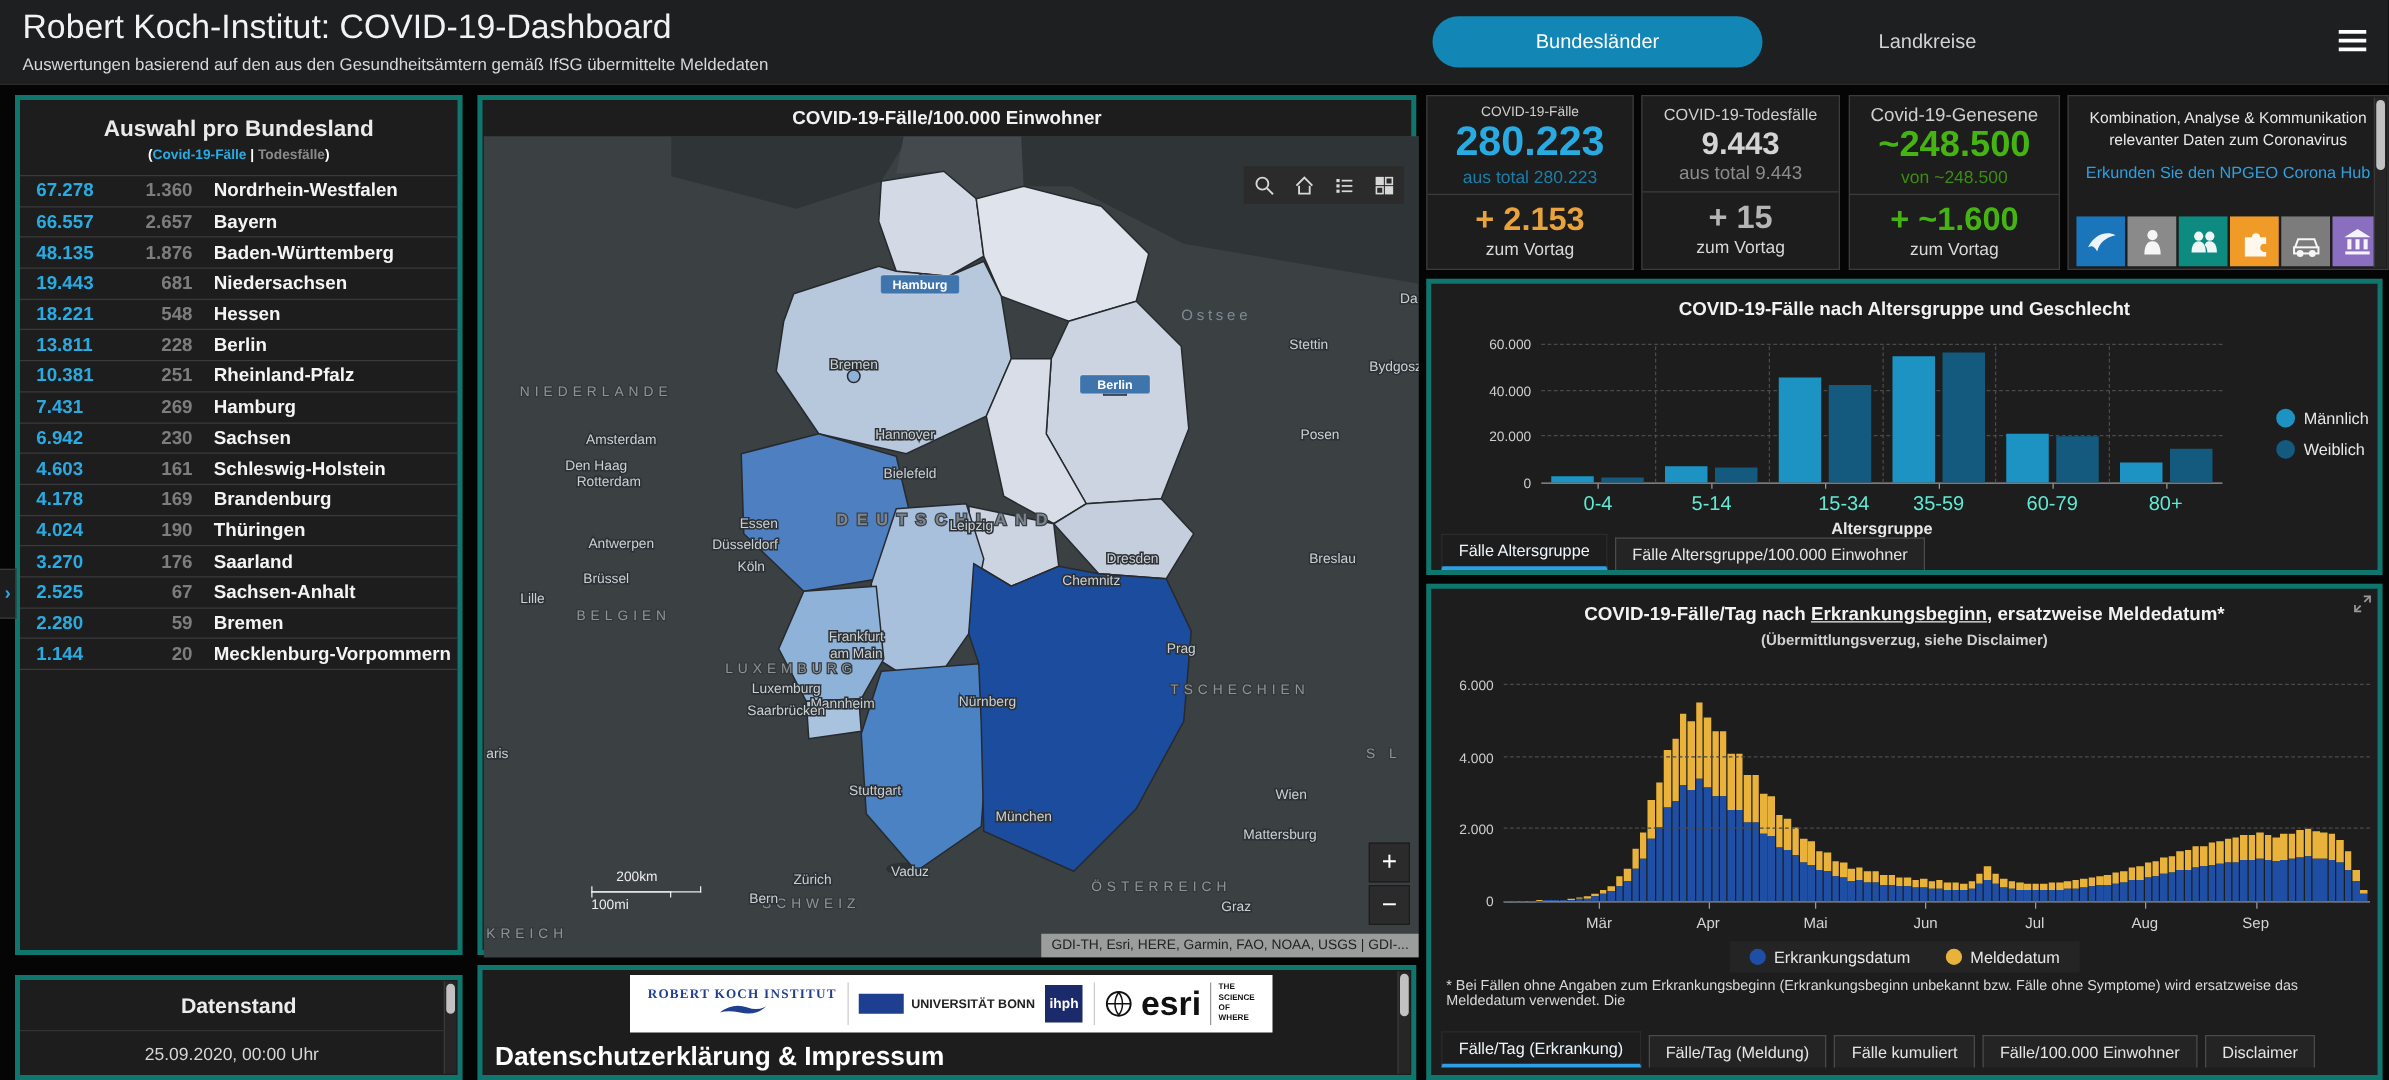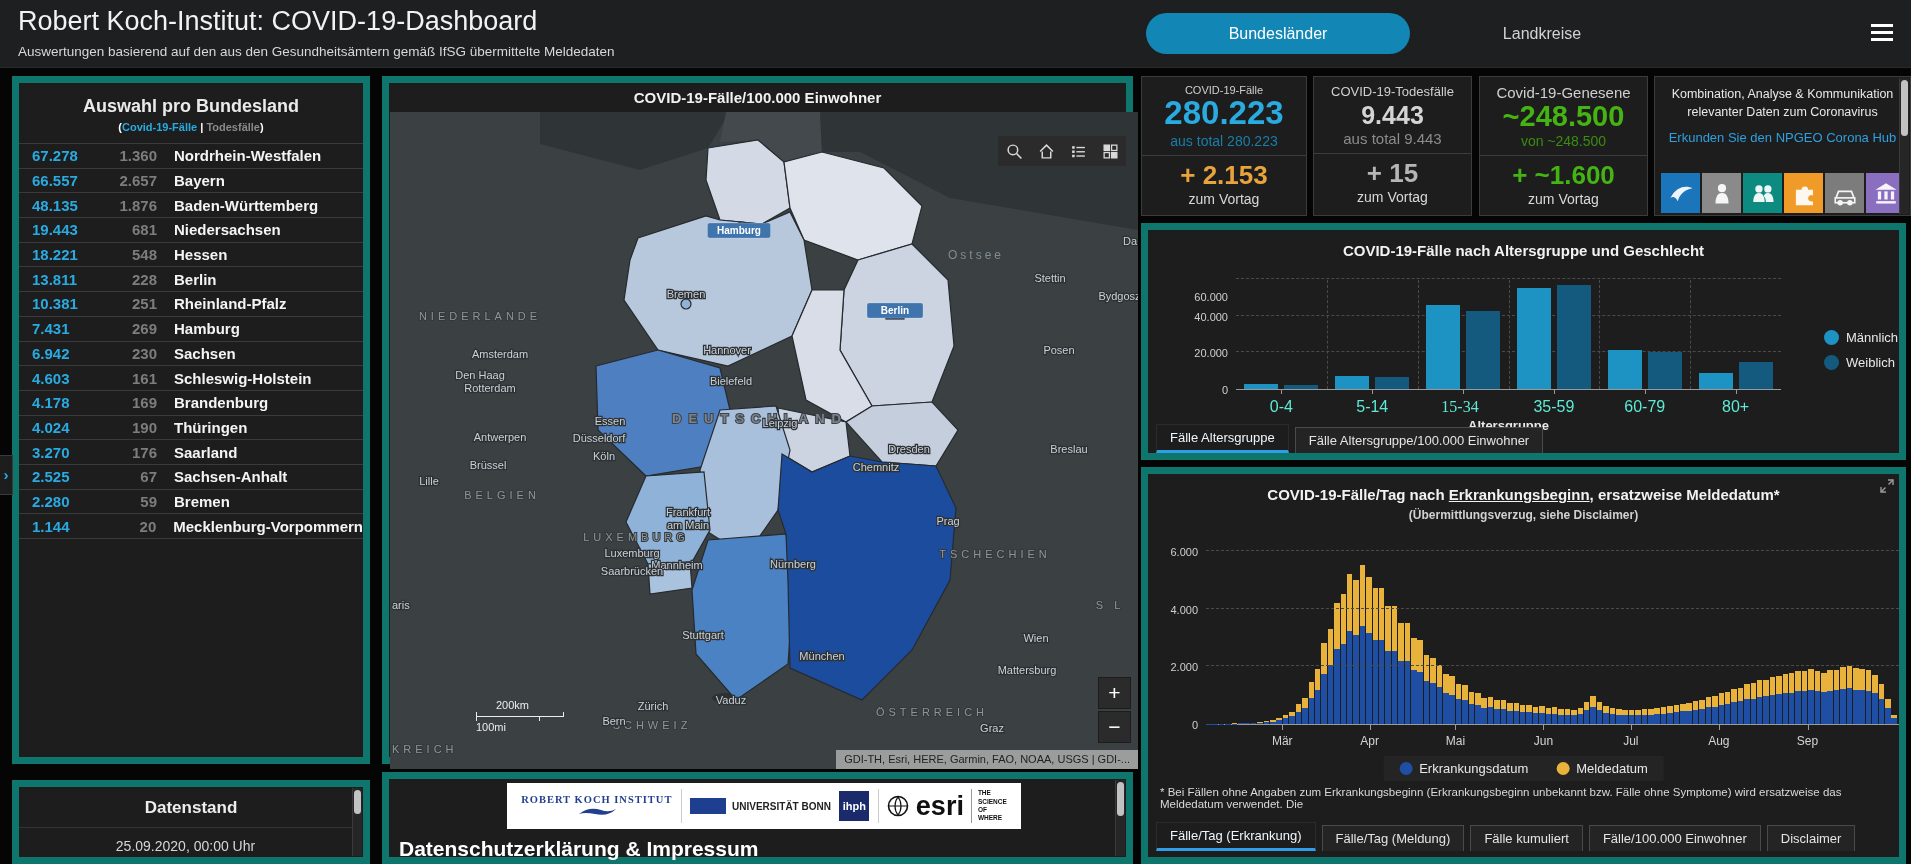--- a/index.html
+++ b/index.html
@@ -10,21 +10,21 @@
   .header { position:absolute; left:0; top:0; width:1911px; height:68px; background:#1d1f20; border-bottom:1px solid #2a2a2a; }
   .hdr-title { position:absolute; left:18px; top:6px; font-size:27px; font-weight:400; color:#f2f2f2; }
   .hdr-sub { position:absolute; left:18px; top:44px; font-size:13.5px; color:#d8d8d8; }
   .pill { position:absolute; left:1146px; top:13px; width:264px; height:41px; border-radius:21px; background:#1286b5; color:#fff;
           font-size:16px; text-align:center; line-height:41px; cursor:pointer; }
   .lk { position:absolute; left:1472px; top:13px; width:140px; height:41px; color:#d2d2d2; font-size:16px; text-align:center; line-height:41px; cursor:pointer; }
   .burger { position:absolute; right:18px; top:24px; width:22px; height:20px; cursor:pointer; }
   .burger div { height:3px; background:#fff; margin-bottom:4px; }
 
   
-  .panel { position:absolute; background:#1d1d1d; border:7px solid #0f766e; }
+  .panel { position:absolute; background:#1d1d1d; border:4px solid #0f766e; }
 
   
   #left-panel { left:12px; top:76px; width:358px; height:688px; }
   .lp-title { text-align:center; margin-top:13px; font-size:18px; font-weight:bold; color:#eaeaea; }
   .lp-sub { text-align:center; font-size:11px; font-weight:bold; margin-top:4px; color:#fff; }
   .lp-sub .c { color:#29abe2; } .lp-sub .d { color:#8a8a8a; }
   #state-rows { margin-top:10px; border-top:1px solid #3a3a3a; }
   .state-row { height:24.7px; display:flex; align-items:center; border-bottom:1px solid #3a3a3a; font-weight:bold; font-size:15px; cursor:pointer; }
   .sr-cases { width:80px; padding-left:13px; color:#29abe2; }
   .sr-deaths { width:58px; text-align:right; color:#7d7d7d; }
@@ -450,38 +450,38 @@
 
 <div class="panel" id="age-panel">
   <div class="chart-title">COVID-19-Fälle nach Altersgruppe und Geschlecht</div>
   <div id="age-plot">
       <div class="ytick" style="bottom: -7px;">0</div>
       <div class="hgrid" style="bottom: 36.6667px;"></div>
       <div class="ytick" style="bottom: 29.6667px;">20.000</div>
       <div class="hgrid" style="bottom: 73.3333px;"></div>
       <div class="ytick" style="bottom: 66.3333px;">40.000</div>
       <div class="hgrid" style="bottom: 110px;"></div>
-      <div class="ytick" style="bottom: 86px;">60.000</div>
+      <div class="ytick" style="bottom: 104px;">60.000</div>
       <div class="vgrid" style="left: 90.8333px;"></div>
       <div class="vgrid" style="left: 181.667px;"></div>
       <div class="vgrid" style="left: 272.5px;"></div>
       <div class="vgrid" style="left: 363.333px;"></div>
       <div class="vgrid" style="left: 454.167px;"></div>
       <div class="abar" style="left: 8.41667px; height: 4.8px; background: rgb(29, 147, 196);"></div>
       <div class="abar" style="left: 48.4167px; height: 4.4px; background: rgb(19, 90, 126);"></div>
       <div class="atick" style="left: 45.4167px;"></div>
       <div class="acat" style="left: 0.416667px;">0-4</div>
       <div class="abar" style="left: 99.25px; height: 13.2px; background: rgb(29, 147, 196);"></div>
       <div class="abar" style="left: 139.25px; height: 11.7px; background: rgb(19, 90, 126);"></div>
       <div class="atick" style="left: 136.25px;"></div>
       <div class="acat" style="left: 91.25px;">5-14</div>
       <div class="abar" style="left: 190.083px; height: 84.3px; background: rgb(29, 147, 196);"></div>
       <div class="abar" style="left: 230.083px; height: 78.5px; background: rgb(19, 90, 126);"></div>
       <div class="atick" style="left: 227.083px;"></div>
-      <div class="acat" style="left: 179px; font-family: Liberation Serif, serif;">15-34</div>
+      <div class="acat" style="left: 197px;">15-34</div>
       <div class="abar" style="left: 280.917px; height: 100.8px; background: rgb(29, 147, 196);"></div>
       <div class="abar" style="left: 320.917px; height: 103.6px; background: rgb(19, 90, 126);"></div>
       <div class="atick" style="left: 317.917px;"></div>
       <div class="acat" style="left: 272.917px;">35-59</div>
       <div class="abar" style="left: 371.75px; height: 39.4px; background: rgb(29, 147, 196);"></div>
       <div class="abar" style="left: 411.75px; height: 36.7px; background: rgb(19, 90, 126);"></div>
       <div class="atick" style="left: 408.75px;"></div>
       <div class="acat" style="left: 363.75px;">60-79</div>
       <div class="abar" style="left: 462.583px; height: 15.8px; background: rgb(29, 147, 196);"></div>
       <div class="abar" style="left: 502.583px; height: 26.6px; background: rgb(19, 90, 126);"></div>

